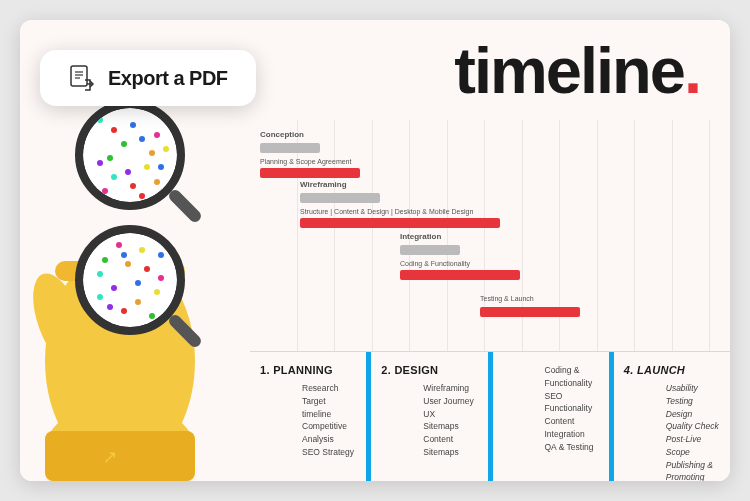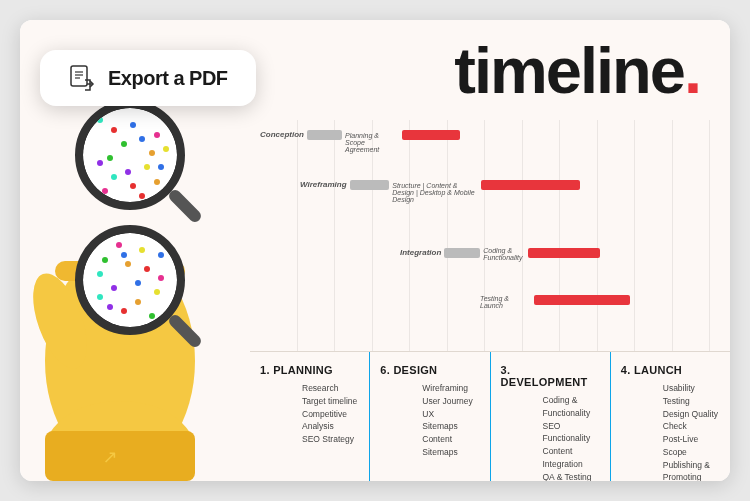--- a/index.html
+++ b/index.html
@@ -158,23 +158,22 @@
     .grid-col {
       flex: 1;
       border-right: 1px solid rgba(0,0,0,0.07);
       height: 100%;
     }
 
     
     .gantt-bar-container {
       position: absolute;
       display: flex;
-      flex-direction: row;
+      flex-direction: column;
       gap: 3px;
-      font-style: italic;
     }
 
     .gantt-label {
       font-size: 8px;
       color: #555;
       font-weight: 600;
       white-space: nowrap;
       margin-bottom: 1px;
     }
 
@@ -200,24 +199,23 @@
 
     
     .row2 {
       top: 60px;
       left: 40px;
       width: 280px;
     }
 
     
     .row3 {
-      top: 125px;
+      top: 112px;
       left: 140px;
       width: 200px;
-      align-items: center;
     }
 
     
     .row4 {
       top: 175px;
       left: 220px;
       width: 150px;
     }
 
     
@@ -244,25 +242,26 @@
       right: 0;
       height: 130px;
       display: flex;
       border-top: 1px solid #e0d8d0;
       background: #fdf8f5;
     }
 
     .section {
       flex: 1;
       padding: 12px 10px;
-      border-right: 1px solid #0ea5e9;
+      border-right: 5px solid #0ea5e9;
     }
 
     .section:last-child {
       border-right: none;
+      font-style: italic;
     }
 
     .section-title {
       font-size: 11px;
       font-weight: 800;
       color: #1a1a1a;
       margin-bottom: 6px;
       letter-spacing: 0.3px;
     }
 
@@ -449,29 +448,28 @@
 
     <div class="section">
       <div class="section-title">1. PLANNING</div>
       <div class="section-item">Research</div>
       <div class="section-item">Target timeline</div>
       <div class="section-item">Competitive Analysis</div>
       <div class="section-item">SEO Strategy</div>
     </div>
 
     <div class="section">
-      <div class="section-title">6. DESIGN</div>
+      <div class="section-title">2. DESIGN</div>
       <div class="section-item">Wireframing</div>
       <div class="section-item">User Journey UX</div>
       <div class="section-item">Sitemaps</div>
       <div class="section-item">Content Sitemaps</div>
     </div>
 
     <div class="section">
-      <div class="section-title">3. DEVELOPMENT</div>
       <div class="section-item">Coding &amp; Functionality</div>
       <div class="section-item">SEO Functionality</div>
       <div class="section-item">Content Integration</div>
       <div class="section-item">QA &amp; Testing</div>
     </div>
 
     <div class="section">
       <div class="section-title">4. LAUNCH</div>
       <div class="section-item">Usability Testing</div>
       <div class="section-item">Design Quality Check</div>

